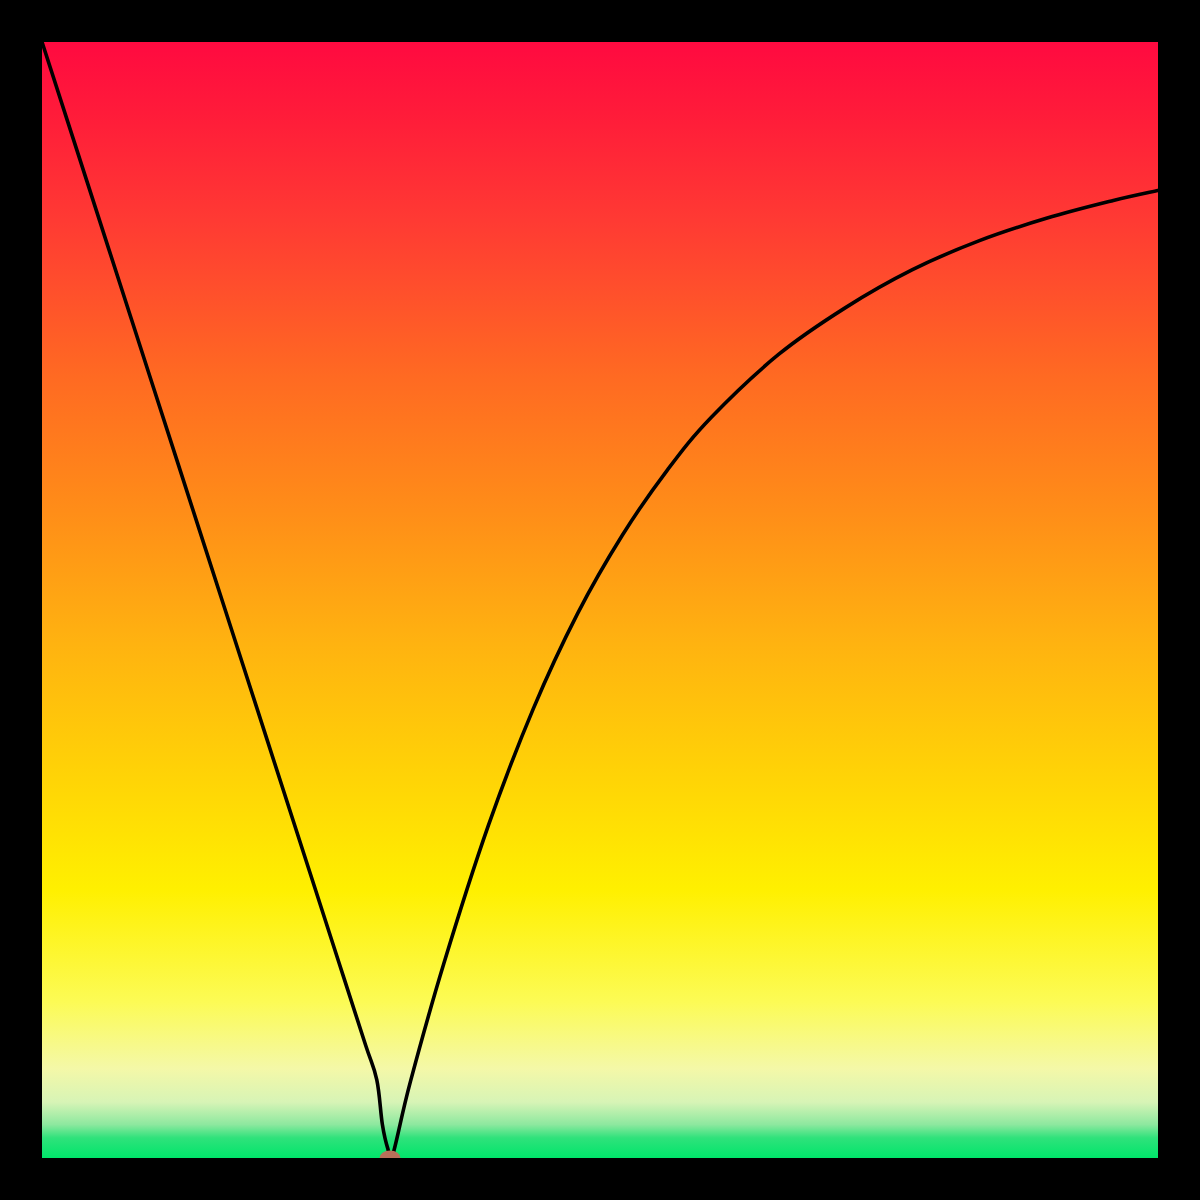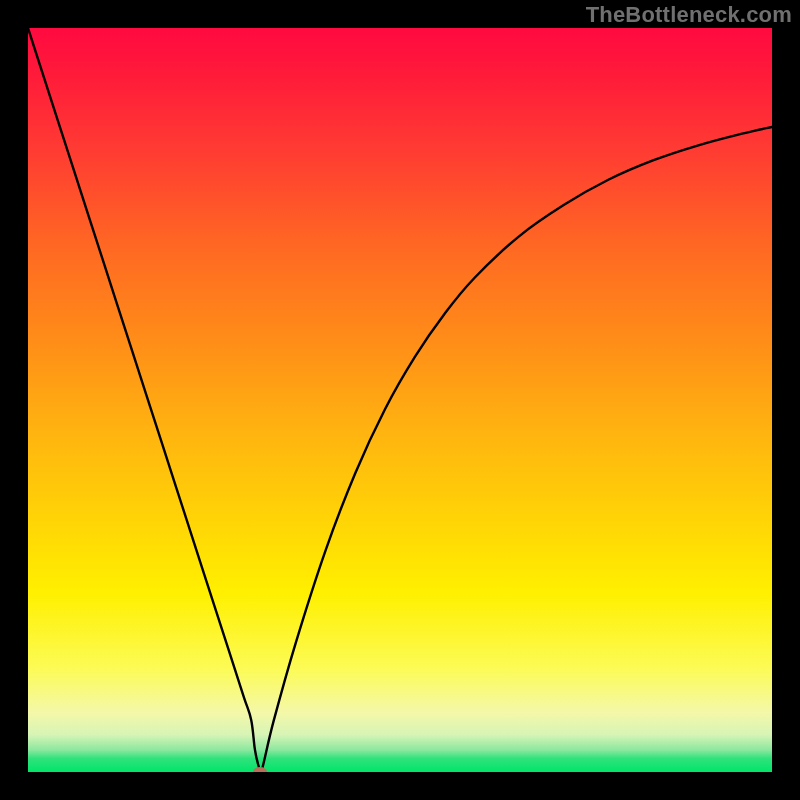--- a/index.html
+++ b/index.html
@@ -71,21 +71,20 @@
     background: #b8705a;
     transform: translate(-50%, -50%);
     z-index: 3;
   }
 </style>
 </head>
 <body>
 
 <div class="frame">
 
-  <div class="attribution">TheBottleneck.com</div>
 
   <div class="plot-area">
     <div class="gradient-bg"></div>
 
     <svg class="curve" viewBox="0 0 744 744" preserveAspectRatio="none">
       <path id="curve-path" fill="none" stroke="#000000" stroke-width="2.4" stroke-linecap="round" d="M 0.00 0.00 C 5.36 16.61, 19.05 59.04, 29.76 92.26 C 40.47 125.47, 48.81 151.30, 59.52 184.51 C 70.23 217.72, 78.57 243.56, 89.28 276.77 C 99.99 309.98, 108.33 335.81, 119.04 369.02 C 129.75 402.24, 138.09 428.07, 148.80 461.28 C 159.51 494.49, 169.19 524.48, 178.56 553.54 C 187.93 582.60, 194.18 601.97, 200.88 622.73 C 207.58 643.49, 211.74 656.40, 215.76 668.86 C 219.78 681.31, 221.19 682.41, 223.20 691.92 C 225.21 701.43, 225.58 713.38, 226.92 721.68 C 228.26 729.98, 229.43 734.30, 230.64 738.05 C 231.85 741.80, 230.94 750.55, 233.62 742.51 C 236.29 734.48, 239.36 716.44, 245.52 693.41 C 251.68 670.37, 258.47 645.35, 267.84 614.54 C 277.21 583.74, 286.89 552.82, 297.60 522.29 C 308.31 491.75, 316.65 470.36, 327.36 444.91 C 338.07 419.47, 346.41 401.82, 357.12 380.93 C 367.83 360.04, 376.17 345.99, 386.88 328.85 C 397.59 311.71, 405.93 299.89, 416.64 285.70 C 427.35 271.50, 433.01 263.91, 446.40 249.98 C 459.79 236.06, 474.97 221.44, 491.04 208.32 C 507.11 195.20, 519.61 187.25, 535.68 177.07 C 551.75 166.89, 564.25 159.81, 580.32 151.78 C 596.39 143.74, 608.89 138.59, 624.96 132.43 C 641.03 126.27, 653.53 122.37, 669.60 117.55 C 685.67 112.73, 700.85 109.00, 714.24 105.65 C 727.63 102.30, 738.64 100.16, 744.00 98.95"></path>
     </svg>
 
     <div id="min-dot" class="minimum-dot" style="left: 232.128px; top: 744px; background: rgb(184, 112, 90);"></div>
   </div>

